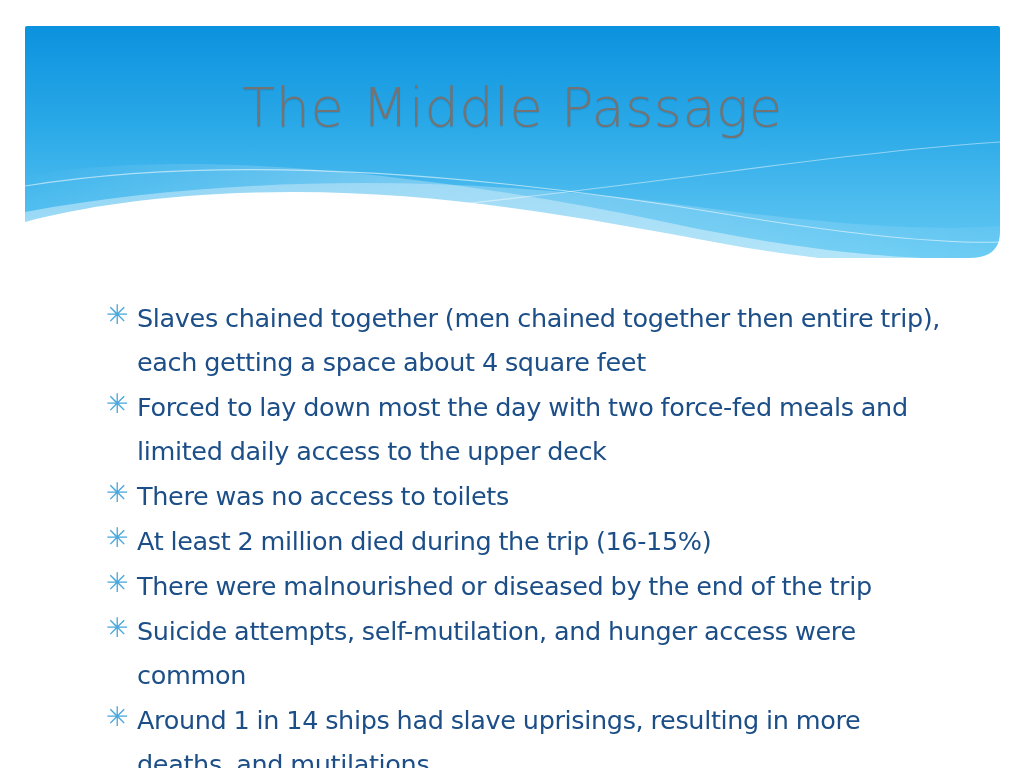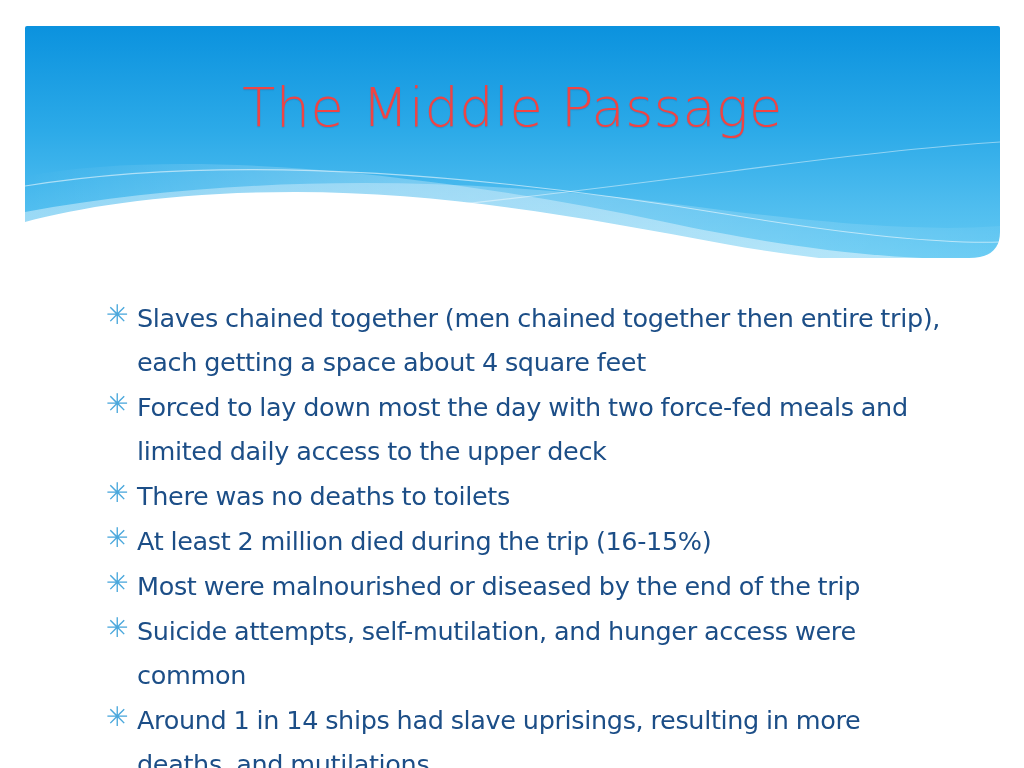--- a/index.html
+++ b/index.html
@@ -38,21 +38,21 @@
     width: 975px;
     height: 232px;
   }
 
   .slide-title {
     position: absolute;
     left: 25px;
     top: 70px;
     width: 975px;
     text-align: center;
-    color: #ef4444;
+    color: #737373;
     font-family: "DejaVu Sans", sans-serif;
     font-size: 54px;
     font-weight: 300;
     letter-spacing: 0.5px;
     line-height: 76px;
     white-space: nowrap;
     text-shadow: 0 1px 1px rgba(0,70,120,0.18);
   }
 
   
@@ -142,31 +142,31 @@
       <span class="bullet-text">Slaves chained together (men chained together then entire trip), each getting a space about 4 square feet</span>
     </div>
 
     <div class="bullet-row">
       <span class="bullet-mark">✳</span>
       <span class="bullet-text">Forced to lay down most the day with two force-fed meals and limited daily access to the upper deck</span>
     </div>
 
     <div class="bullet-row">
       <span class="bullet-mark">✳</span>
-      <span class="bullet-text">There was no deaths to toilets</span>
+      <span class="bullet-text">There was no access to toilets</span>
     </div>
 
     <div class="bullet-row">
       <span class="bullet-mark">✳</span>
       <span class="bullet-text">At least 2 million died during the trip (16-15%)</span>
     </div>
 
     <div class="bullet-row">
       <span class="bullet-mark">✳</span>
-      <span class="bullet-text">Most were malnourished or diseased by the end of the trip</span>
+      <span class="bullet-text">There were malnourished or diseased by the end of the trip</span>
     </div>
 
     <div class="bullet-row">
       <span class="bullet-mark">✳</span>
       <span class="bullet-text">Suicide attempts, self-mutilation, and hunger access were common</span>
     </div>
 
     <div class="bullet-row">
       <span class="bullet-mark">✳</span>
       <span class="bullet-text">Around 1 in 14 ships had slave uprisings, resulting in more deaths  and mutilations</span>

